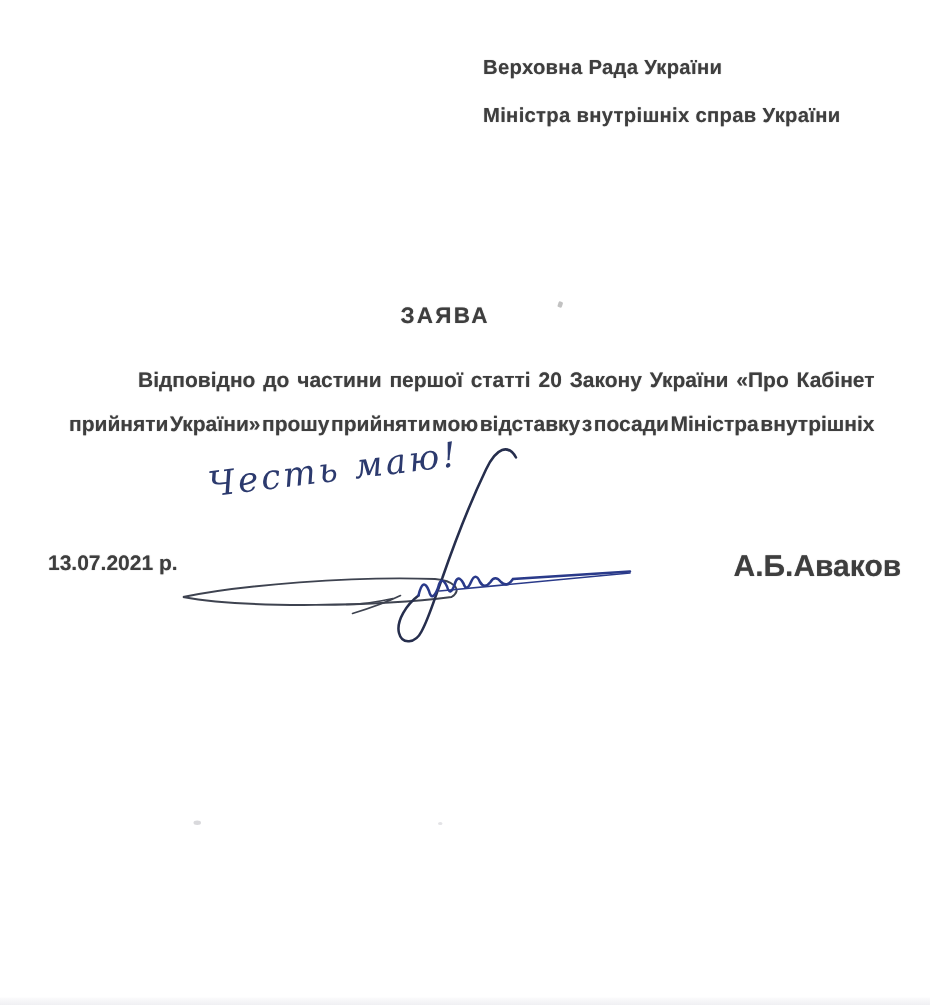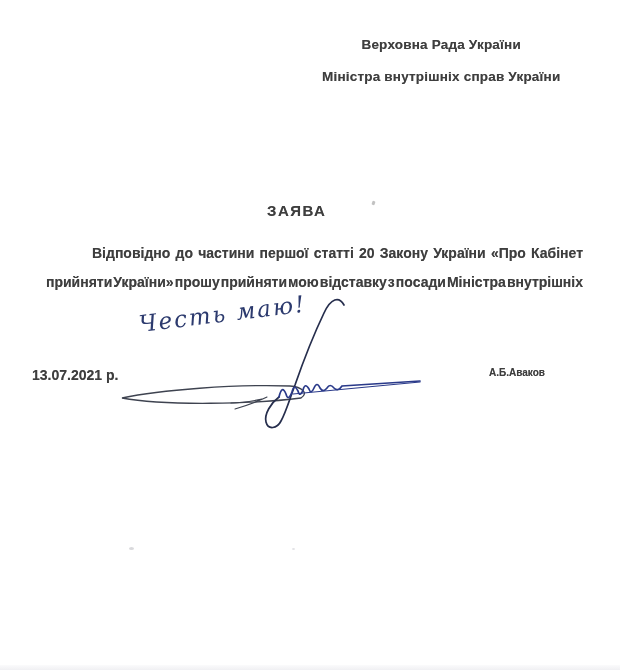--- a/index.html
+++ b/index.html
@@ -5,21 +5,21 @@
   html,body { margin:0; padding:0; background:#ffffff; }
   .page {
     position:relative; width:620px; height:670px; background:#ffffff;
     overflow:hidden; font-family:"Liberation Sans", sans-serif; color:#3e3e3e;
   }
   
   .scan-text { font-weight:600; color:#3e3e3e; text-shadow:0 0 0.6px rgba(62,62,62,0.55); }
 
   .addressee {
     position:absolute; left:322px; top:29px;
-    font-size:13.5px; line-height:32px; letter-spacing:0.2px;text-align:center;
+    font-size:13.5px; line-height:32px; letter-spacing:0.2px;
   }
   .addressee .wide { word-spacing:5px; }
 
   .doc-title {
     position:absolute; left:267px; top:202px;
     font-size:15px; letter-spacing:1.5px;
   }
 
   .body-block {
     position:absolute; left:46px; top:239px; width:537px;
@@ -36,21 +36,21 @@
     transform:rotate(-7deg); transform-origin:left center;
     white-space:nowrap;
   }
 
   .sig-svg { position:absolute; left:95px; top:290px; }
 
   .date-line {
     position:absolute; left:32px; top:367px; font-size:14px;
   }
   .signatory {
-    position:absolute; left:489px; top:367px; font-size:10px;
+    position:absolute; left:489px; top:367px; font-size:20px;
   }
 
   .speck { position:absolute; border-radius:50%; }
   .speck-a { left:372px; top:201px; width:3px; height:4px; background:#8f8f8f; opacity:0.55; transform:rotate(20deg); border-radius:1px; }
   .speck-b { left:129px; top:547px; width:5px; height:3px; background:#d9d9dc; }
   .speck-c { left:292px; top:548px; width:3px; height:2px; background:#e3e3e6; }
 
   .bottom-strip {
     position:absolute; left:0; bottom:0; width:620px; height:5px;
     background:linear-gradient(#fbfbfc, #f0f0f3);

